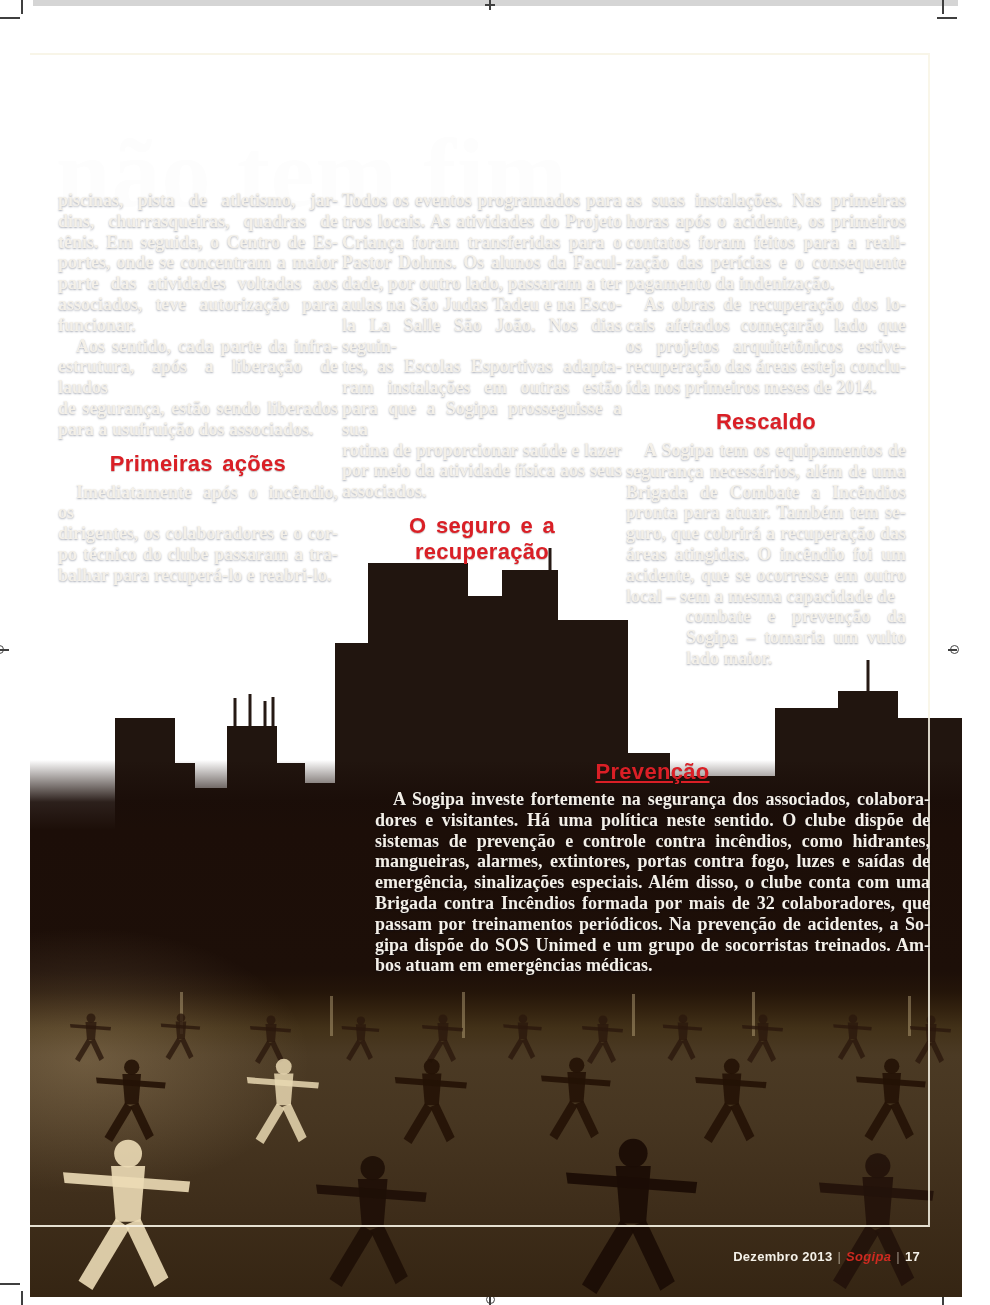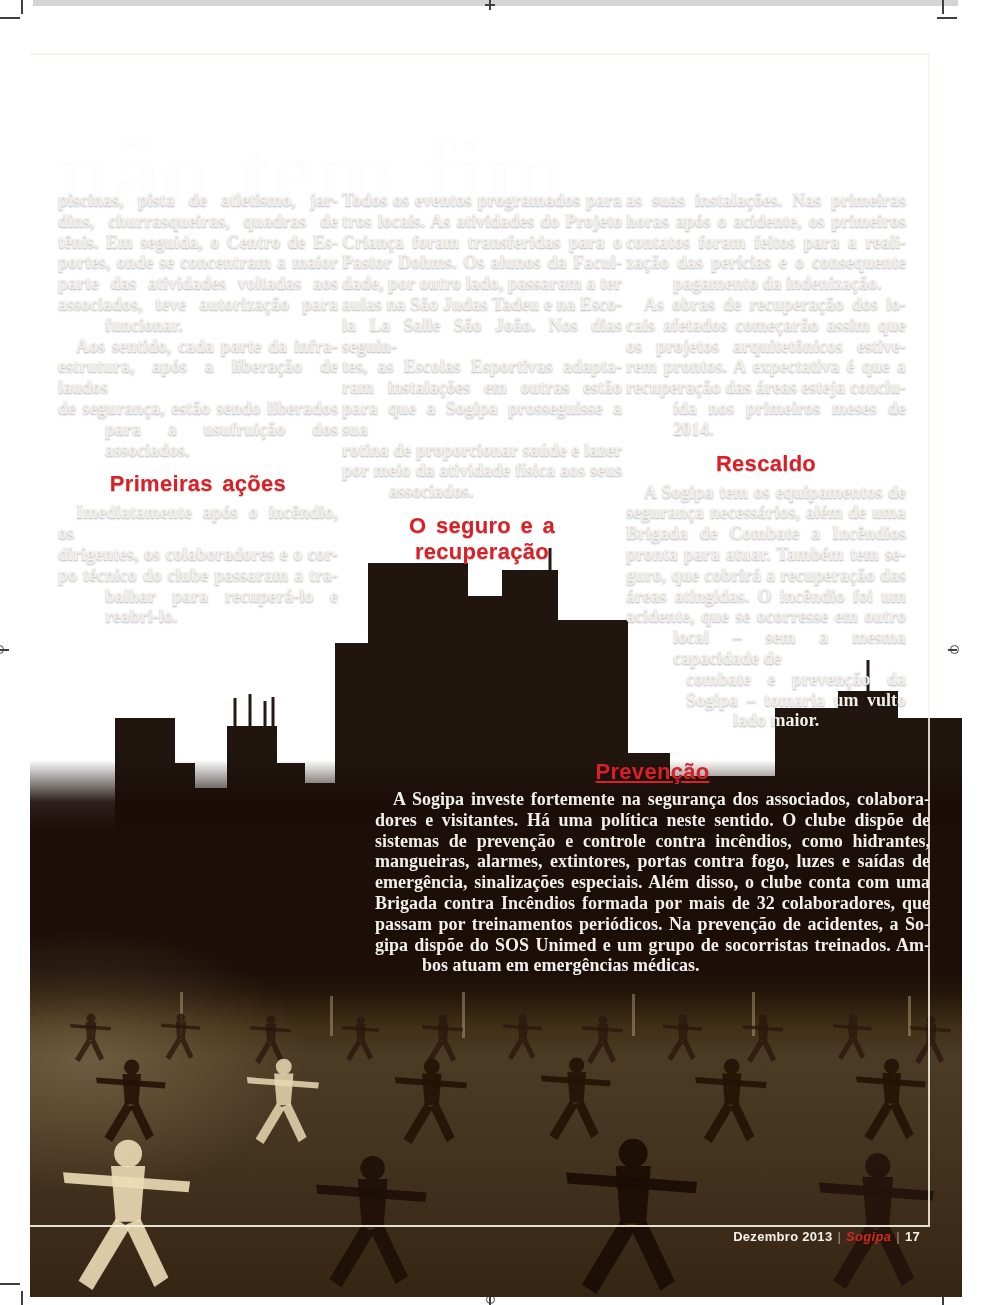--- a/index.html
+++ b/index.html
@@ -38,28 +38,28 @@
     border-top:2px solid rgba(248,244,230,.9);
     border-right:2px solid rgba(248,244,230,.85);
     border-bottom:2px solid rgba(248,244,230,.9);}
 
   
   .title{position:absolute;left:26px;top:46px;font:bold 98px/1.1 "Liberation Serif",serif;color:#fdfdfd;letter-spacing:1px;}
 
   .columns{position:absolute;left:28px;top:182px;width:872px;display:grid;grid-template-columns:280px 280px 280px;gap:0 4px;}
   .para{font:bold 18px/20.8px "Liberation Serif",serif;color:#f4f0e8;text-shadow:0 1px 2px rgba(10,20,50,.35);}
   .para .line{text-align:justify;text-align-last:justify;white-space:normal;}
-  .para .line:last-child{text-align-last:left;margin-left:47px;}
+  .para .line:last-child{text-align-last:left;}
   .para.wrap{padding-left:60px;}
   .red-head{font:bold 22px/26px "Liberation Sans",sans-serif;color:#da1f26;text-align:center;letter-spacing:.3px;word-spacing:3px;margin:11px 0 5px 0;text-shadow:0 1px 1px rgba(40,0,0,.25);}
 
   .prevention{position:absolute;left:345px;top:751px;width:555px;}
   .prevention .red-head{margin:0 0 4px 0;text-decoration:underline;}
 
-  .footer{position:absolute;right:42px;bottom:52px;font:bold 13px/16px "Liberation Sans",sans-serif;color:#f4f1e8;letter-spacing:.3px;}
+  .footer{position:absolute;right:42px;bottom:32px;font:bold 13px/16px "Liberation Sans",sans-serif;color:#f4f1e8;letter-spacing:.3px;}
   .footer .sep{color:rgba(240,234,216,.55);font-weight:normal;padding:0 5px;}
   .footer .mag{color:#cf2a20;font-style:italic;}
 </style>
 </head>
 <body>
 
 <div class="stage">
 
   <div class="scan-strip"></div>
   <div class="mark" style="left:0;top:17px;width:20px;height:2px;"></div>
@@ -196,23 +196,22 @@
       <div class="col">
         <div class="para">
             <div class="line">as suas instalações. Nas primeiras</div>
             <div class="line">horas após o acidente, os primeiros</div>
             <div class="line">contatos foram feitos para a reali-</div>
             <div class="line">zação das perícias e o consequente</div>
             <div class="line">pagamento da indenização.</div>
           </div>
         <div class="para">
             <div class="line"> As obras de recuperação dos lo-</div>
-            <div class="line">cais afetados começarão assim que</div>
+            <div class="line">cais afetados começarão lado que</div>
             <div class="line">os projetos arquitetônicos estive-</div>
-            <div class="line">rem prontos. A expectativa é que a</div>
             <div class="line">recuperação das áreas esteja conclu-</div>
             <div class="line">ída nos primeiros meses de 2014.</div>
           </div>
         <div class="red-head">Rescaldo</div>
         <div class="para">
             <div class="line"> A Sogipa tem os equipamentos de</div>
             <div class="line">segurança necessários, além de uma</div>
             <div class="line">Brigada de Combate a Incêndios</div>
             <div class="line">pronta para atuar. Também tem se-</div>
             <div class="line">guro, que cobrirá a recuperação das</div>

